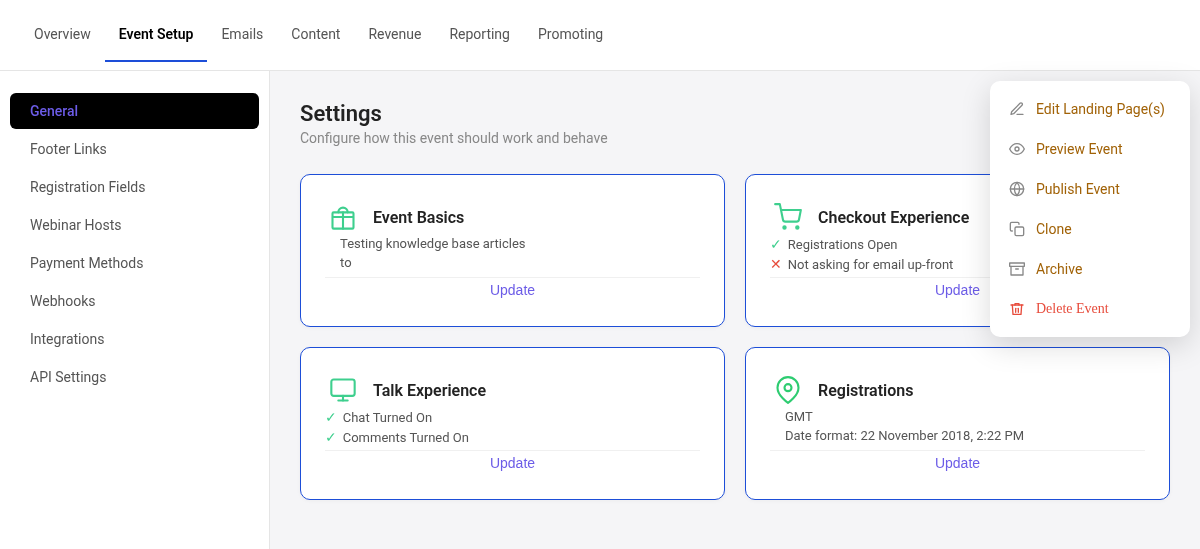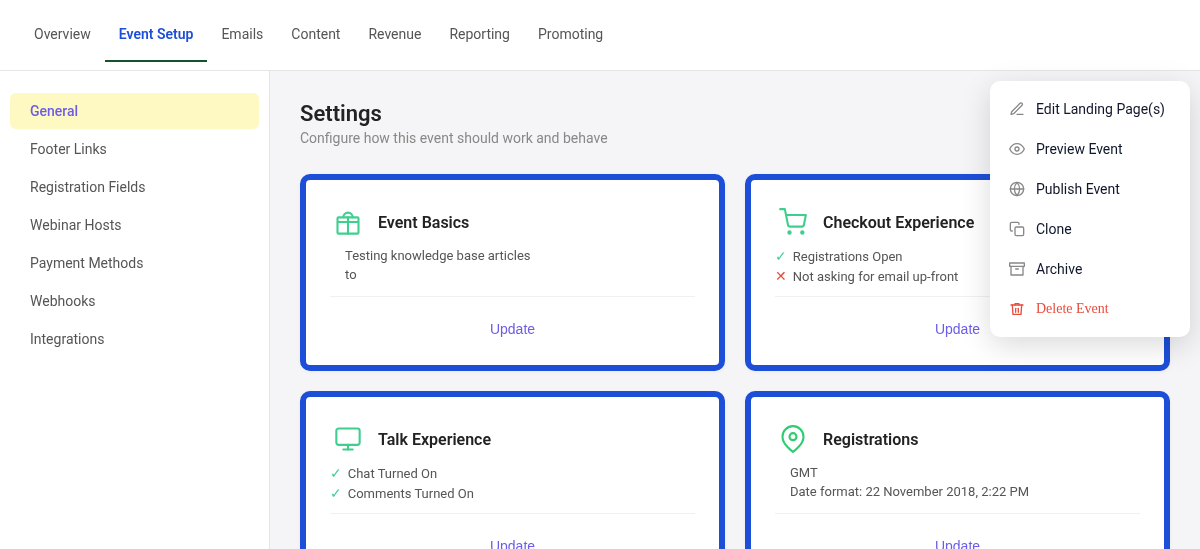--- a/index.html
+++ b/index.html
@@ -22,23 +22,23 @@
     }
     .top-nav-item {
       padding: 18px 14px;
       cursor: pointer;
       color: #555;
       font-size: 14px;
       border-bottom: 2px solid transparent;
       white-space: nowrap;
     }
     .top-nav-item.active {
-      color: #1d4ed8;
+      color: #000000;
       font-weight: 600;
-      border-bottom: 2px solid #14532d;
+      border-bottom: 2px solid #1d4ed8;
     }
 
     
     .main-layout {
       display: flex;
       min-height: calc(100vh - 55px);
     }
 
     
     .sidebar {
@@ -50,21 +50,21 @@
     }
     .sidebar-item {
       padding: 10px 20px;
       cursor: pointer;
       color: #555;
       font-size: 14px;
       border-radius: 6px;
       margin: 2px 10px;
     }
     .sidebar-item.active {
-      background: #fef9c3;
+      background: #000000;
       color: #6c5ce7;
       font-weight: 500;
     }
 
     
     .content {
       flex: 1;
       padding: 30px;
       position: relative;
     }
@@ -84,25 +84,25 @@
     
     .cards-grid {
       display: grid;
       grid-template-columns: 1fr 1fr;
       gap: 20px;
     }
 
     .card {
       background: #fff;
       border-radius: 10px;
-      border: 6px solid #1d4ed8;
+      border: 1px solid #1d4ed8;
       padding: 24px;
       display: flex;
       flex-direction: column;
-      gap: 8px;
+      gap: 1px;
       box-shadow: 0 1px 4px rgba(0,0,0,0.04);
     }
 
     .card-header {
       display: flex;
       align-items: center;
       gap: 12px;
     }
     .card-icon {
       width: 36px;
@@ -137,21 +137,21 @@
       font-size: 13px;
       margin-bottom: 4px;
     }
     .check-item.success { color: #555; }
     .check-item.error { color: #555; }
     .check-icon-success { color: #3ecf8e; font-size: 14px; }
     .check-icon-error { color: #e74c3c; font-size: 14px; }
 
     .card-footer {
       text-align: center;
-      padding-top: 20px;
+      padding-top: 0;
       border-top: 1px solid #f0f0f0;
     }
     .update-btn {
       background: none;
       border: none;
       color: #6c5ce7;
       font-size: 14px;
       font-weight: 500;
       cursor: pointer;
       padding: 4px 12px;
@@ -167,21 +167,21 @@
       z-index: 20;
       padding: 8px 0;
     }
     .dropdown-item {
       display: flex;
       align-items: center;
       gap: 10px;
       padding: 11px 18px;
       cursor: pointer;
       font-size: 14px;
-      color: #0f172a;
+      color: #a16207;
     }
     .dropdown-item-icon {
       width: 18px;
       height: 18px;
       display: flex;
       align-items: center;
       justify-content: center;
       color: #888;
     }
     .dropdown-item.delete-item { color: #e74c3c; font-family: Liberation Serif, serif; }
@@ -206,20 +206,21 @@
 <div class="main-layout">
 
   <aside class="sidebar">
     <div class="sidebar-item active">General</div>
     <div class="sidebar-item">Footer Links</div>
     <div class="sidebar-item">Registration Fields</div>
     <div class="sidebar-item">Webinar Hosts</div>
     <div class="sidebar-item">Payment Methods</div>
     <div class="sidebar-item">Webhooks</div>
     <div class="sidebar-item">Integrations</div>
+    <div class="sidebar-item">API Settings</div>
   </aside>
 
   <main class="content">
     <h1 class="page-title">Settings</h1>
     <p class="page-subtitle">Configure how this event should work and behave</p>
 
     <div class="cards-grid">
 
       <div class="card">
         <div class="card-header">

